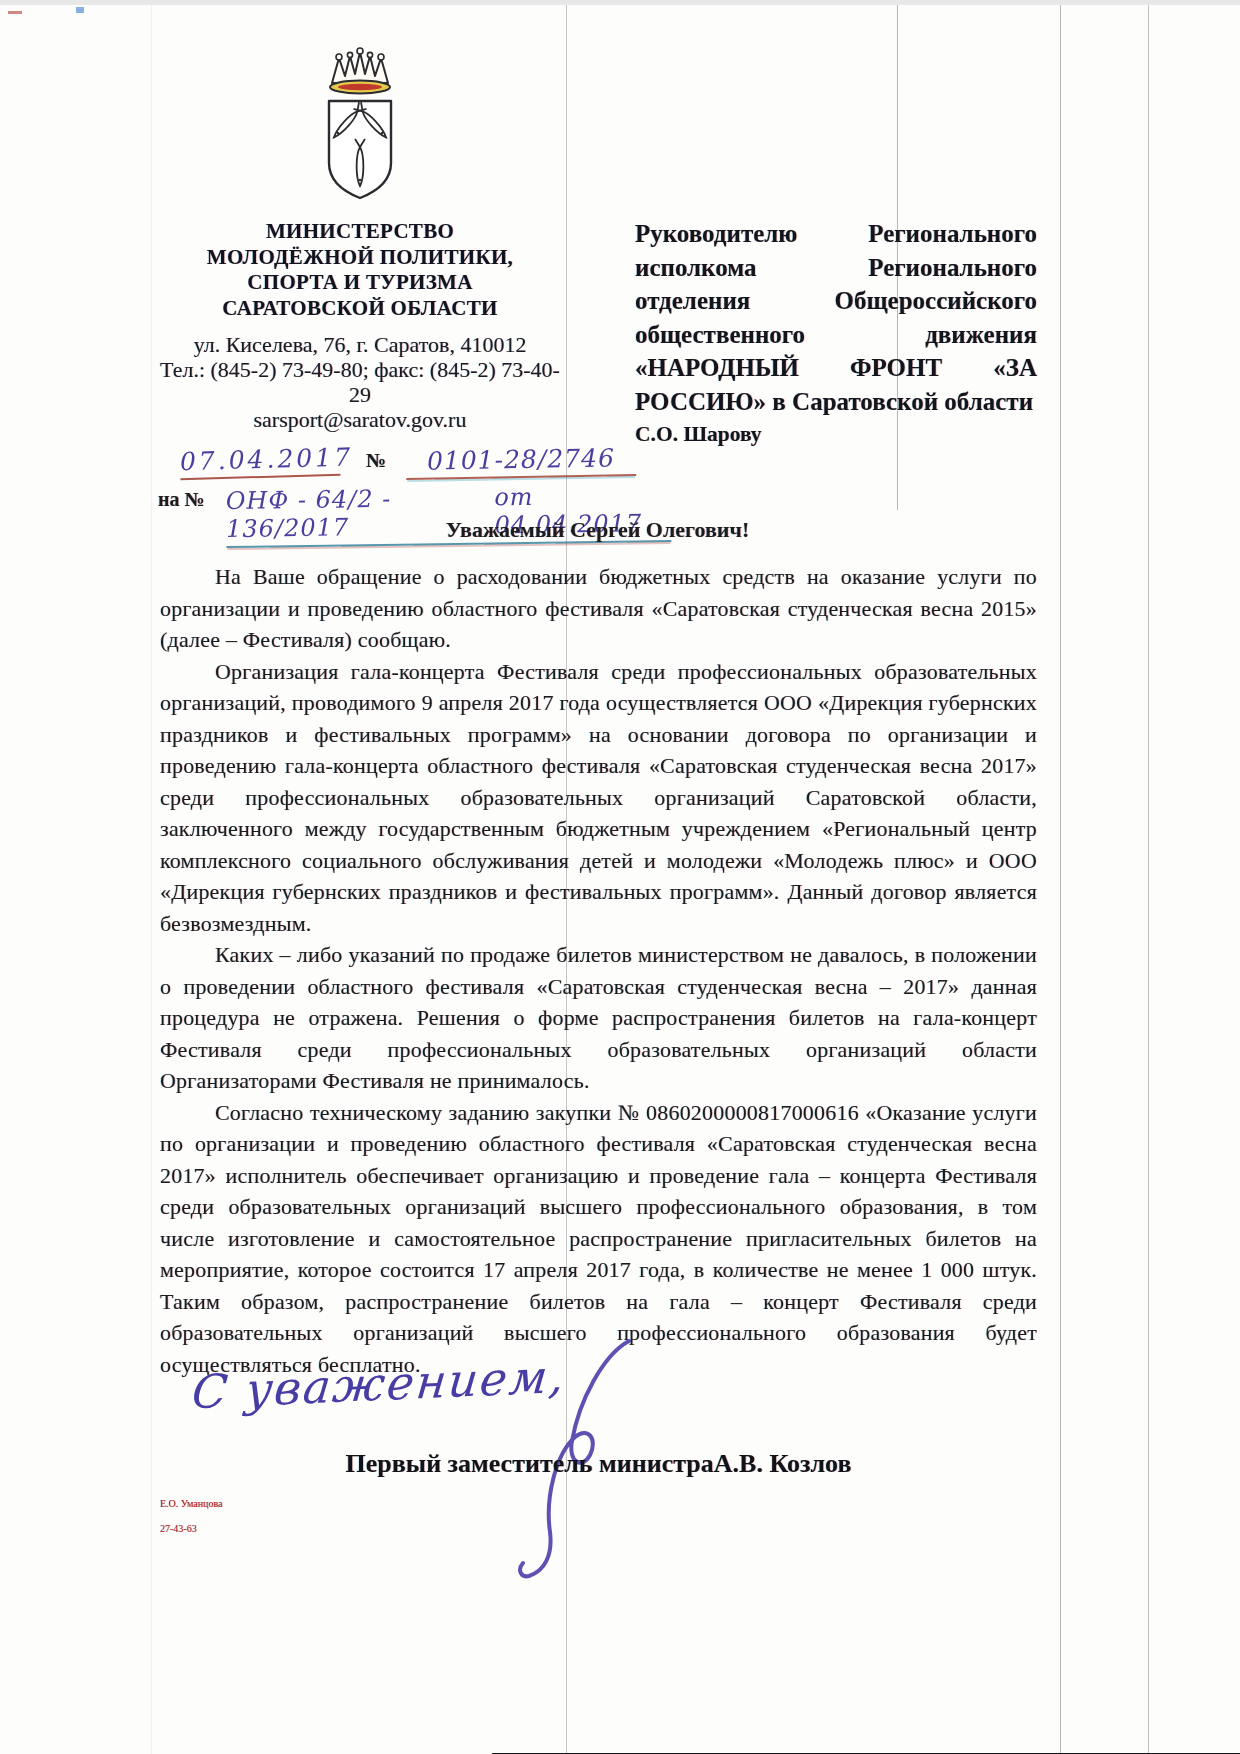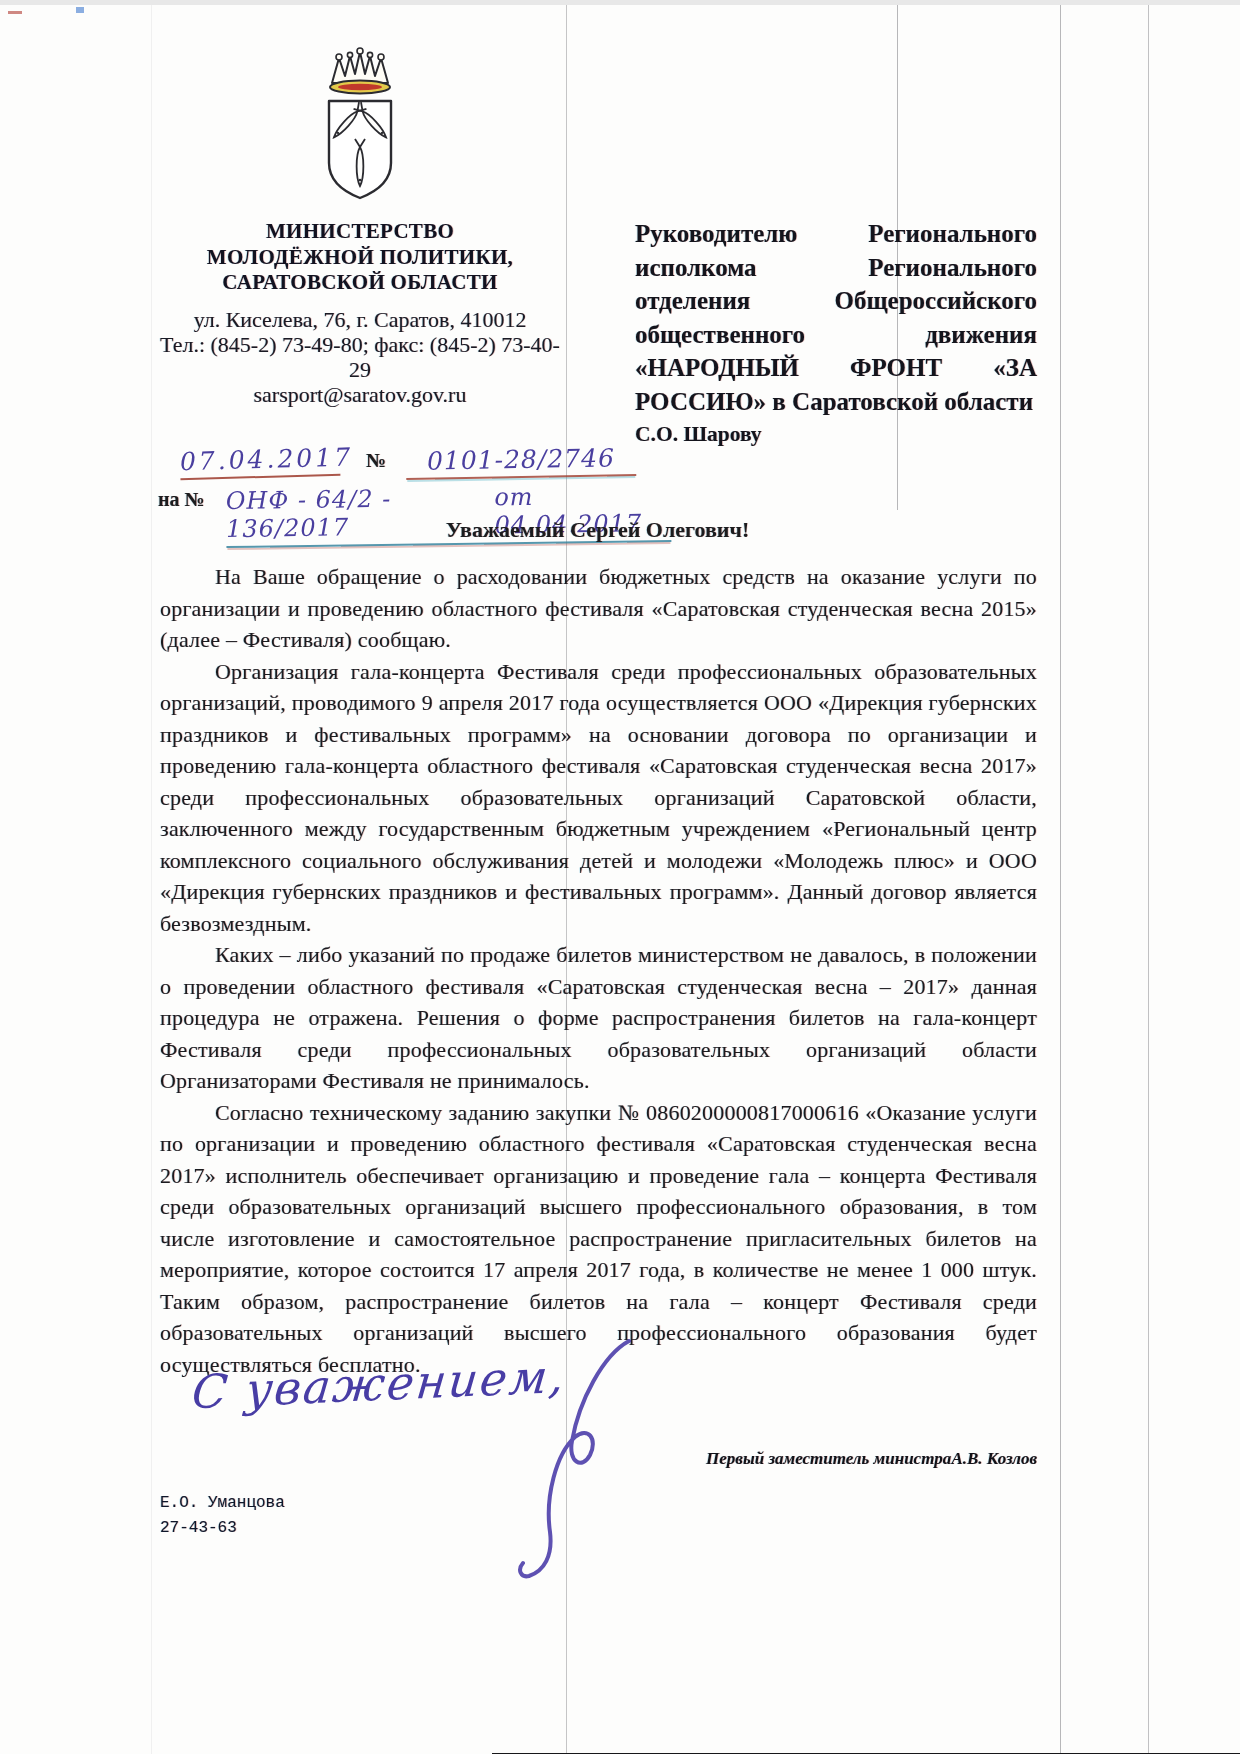--- a/index.html
+++ b/index.html
@@ -59,24 +59,24 @@
   }
   
   .closing-script{
     position:absolute; left:192px; top:1352px;
     font-family:"DejaVu Serif", serif; font-style:italic;
     font-size:46px; color:#483da5; letter-spacing:2px;
     transform:rotate(-2.5deg) skewX(-8deg);
   }
   .sign-row{
     position:absolute; left:160px; top:1444px; width:877px;
-    display:flex; justify-content:flex-end;
-    font-weight:bold; font-size:17px; color:#121218;font-style:italic;
+    display:flex; justify-content:center;
+    font-weight:bold; font-size:26px; color:#121218;
   }
-  .executor{ position:absolute; left:160px; top:1486px; font-size:16px; line-height:25px; color:#0f172a;font-family:Liberation Mono, monospace; }
+  .executor{ position:absolute; left:160px; top:1486px; font-size:10px; line-height:25px; color:#b91c1c; }
   .sig-svg{ position:absolute; left:505px; top:1322px; }
   
   .speck{ position:absolute; }
 </style>
 </head>
 <body>
 
 <div class="page">
 
   <div class="vline" style="left:566px;height:1754px;opacity:.8"></div>
@@ -115,20 +115,21 @@
         </g>
         <g transform="translate(64,121)">
           <path d="M0,-19 C4.5,-11 4.5,11 0,20 C-4.5,11 -4.5,-11 0,-19 Z"></path>
           <path d="M0,-19 L-5,-27 M0,-19 L5,-27" fill="none"></path>
           <circle cx="0" cy="14" r="1.2" fill="#2b2b30" stroke="none"></circle>
         </g>
       </g>
     </svg>
     <div class="ministry-line print">МИНИСТЕРСТВО</div>
     <div class="ministry-line print">МОЛОДЁЖНОЙ ПОЛИТИКИ,</div>
+    <div class="ministry-line print">СПОРТА И ТУРИЗМА</div>
     <div class="ministry-line print">САРАТОВСКОЙ ОБЛАСТИ</div>
     <div class="lh-address">
       <div class="print">ул. Киселева, 76, г. Саратов, 410012</div>
       <div class="print">Тел.: (845-2) 73-49-80; факс: (845-2) 73-40-29</div>
       <div class="print">sarsport@saratov.gov.ru</div>
     </div>
   </div>
 
   <div class="ref">
     <div class="ref-line1">

